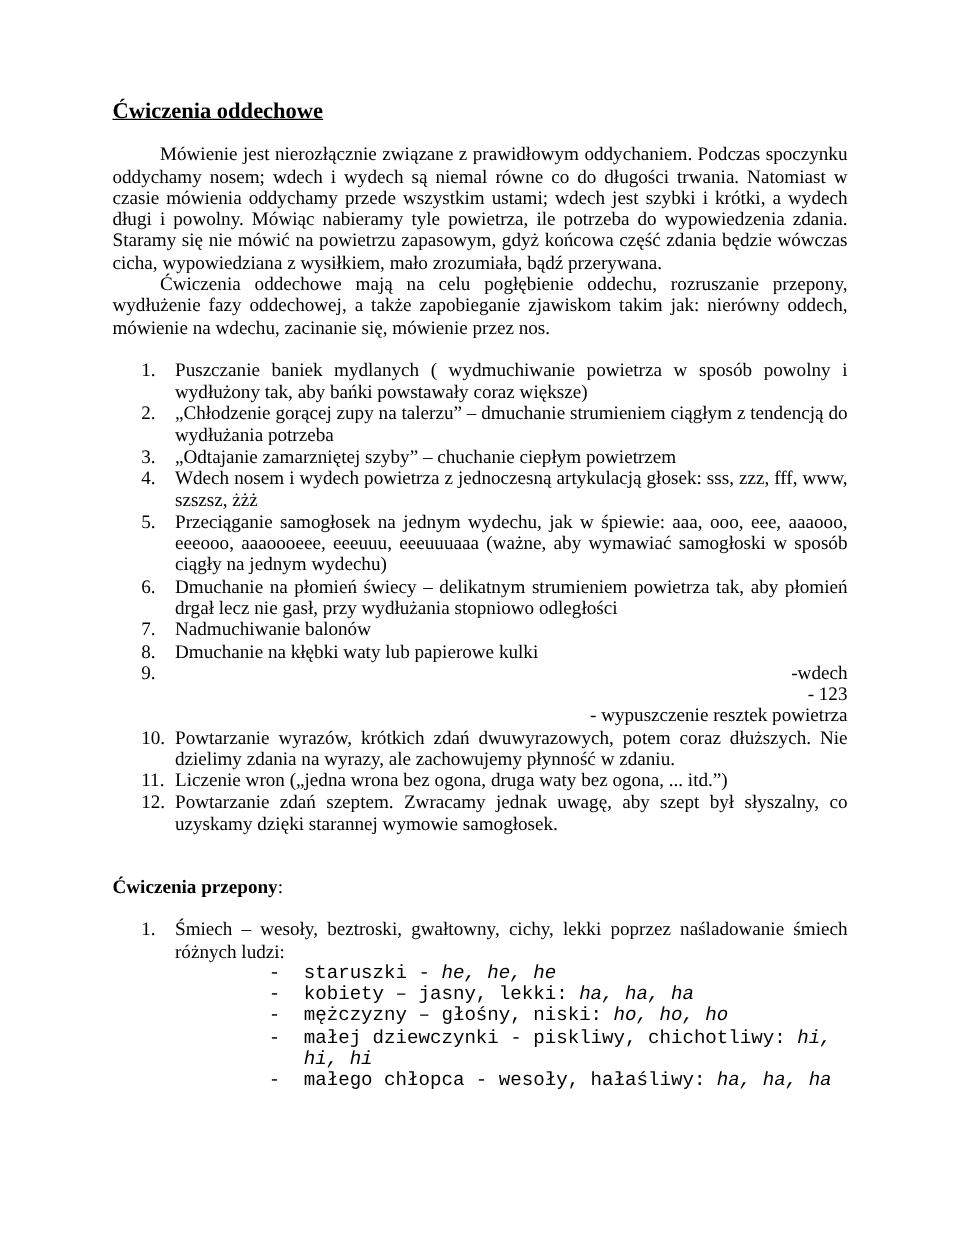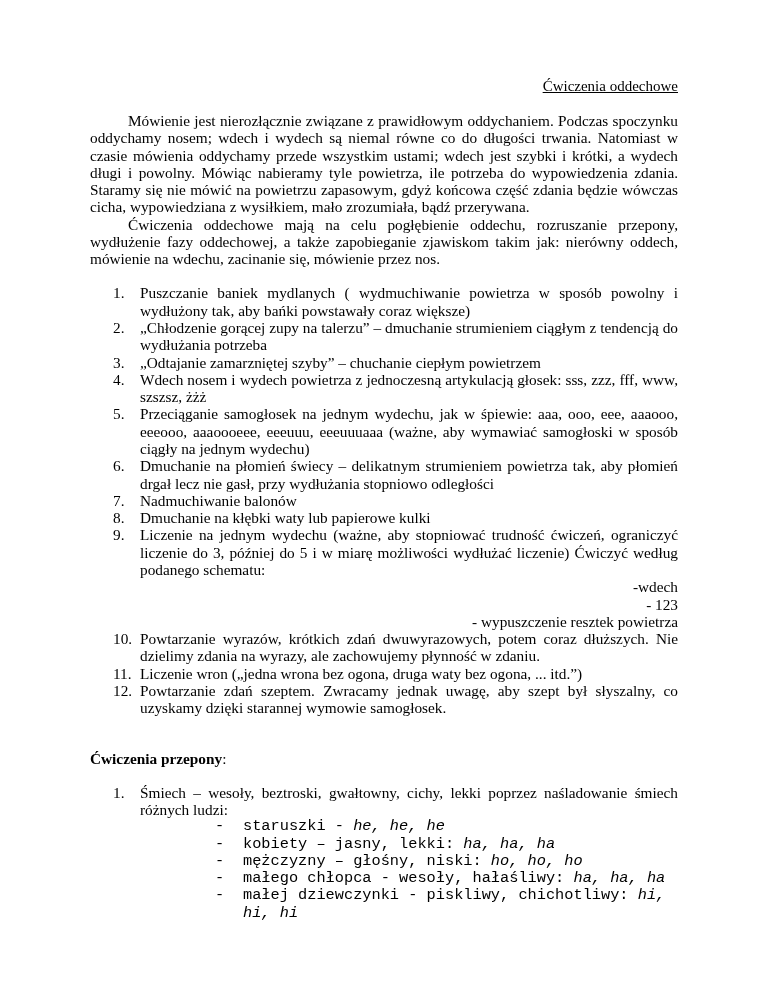--- a/index.html
+++ b/index.html
@@ -12,24 +12,24 @@
     background: #ffffff;
     color: #000000;
     font-family: "Liberation Serif", serif;
   }
   .page {
     padding: 78px 90px 40px 90px;
     font-size: 15.3px;
     line-height: 1.13;
   }
   .title {
-    font-size: 15px;
-    font-weight: normal;
+    font-size: 18px;
+    font-weight: bold;
     text-decoration: underline;
-    text-align: right;
+    text-align: left;
     margin: 0 0 17px 0;
   }
   p.body-para {
     margin: 0;
     text-align: justify;
     text-indent: 38px;
   }
   ol.num-list {
     list-style: none;
     counter-reset: item;
@@ -91,38 +91,37 @@
   <ol class="num-list">
     <li><span>Puszczanie baniek mydlanych ( wydmuchiwanie powietrza w sposób powolny i wydłużony tak, aby bańki powstawały coraz większe)</span></li>
     <li><span>„Chłodzenie gorącej zupy na talerzu” – dmuchanie strumieniem ciągłym z tendencją do wydłużania potrzeba</span></li>
     <li><span>„Odtajanie zamarzniętej szyby” – chuchanie ciepłym powietrzem</span></li>
     <li><span>Wdech nosem i wydech powietrza z jednoczesną artykulacją głosek: sss, zzz, fff, www, szszsz, żżż</span></li>
     <li><span>Przeciąganie samogłosek na jednym wydechu, jak w śpiewie: aaa, ooo, eee, aaaooo, eeeooo, aaaoooeee, eeeuuu, eeeuuuaaa (ważne, aby wymawiać samogłoski w sposób ciągły na jednym wydechu)</span></li>
     <li><span>Dmuchanie na płomień świecy – delikatnym strumieniem powietrza tak, aby płomień drgał lecz nie gasł, przy wydłużania stopniowo odległości</span></li>
     <li><span>Nadmuchiwanie balonów</span></li>
     <li><span>Dmuchanie na kłębki waty lub papierowe kulki</span></li>
     <li>
-      <span>Liczenie na jednym wydechu (ważne, aby stopniować trudność ćwiczeń, ograniczyć liczenie do 3, później do 5 i w miarę możliwości wydłużać liczenie) Ćwiczyć według podanego schematu:</span>
       <div class="sub-line">-wdech</div>
       <div class="sub-line">- 123</div>
       <div class="sub-line">- wypuszczenie resztek powietrza</div>
     </li>
     <li><span>Powtarzanie wyrazów, krótkich zdań dwuwyrazowych, potem coraz dłuższych. Nie dzielimy zdania na wyrazy, ale zachowujemy płynność w zdaniu.</span></li>
     <li><span>Liczenie wron („jedna wrona bez ogona, druga waty bez ogona, ... itd.”)</span></li>
     <li><span>Powtarzanie zdań szeptem. Zwracamy jednak uwagę, aby szept był słyszalny, co uzyskamy dzięki starannej wymowie samogłosek.</span></li>
   </ol>
 
   <p class="section-heading"><b>Ćwiczenia przepony</b><span>:</span></p>
 
   <ol class="num-list">
     <li>
       <span>Śmiech – wesoły, beztroski, gwałtowny, cichy, lekki poprzez naśladowanie śmiech różnych ludzi:</span>
       <ul class="dash-list">
         <li><span>staruszki - </span><em>he, he, he</em></li>
         <li><span>kobiety – jasny, lekki: </span><em>ha, ha, ha</em></li>
         <li><span>mężczyzny – głośny, niski: </span><em>ho, ho, ho</em></li>
+        <li><span>małej dziewczynki - piskliwy, chichotliwy: </span><em>hi, hi, hi</em></li>
         <li><span>małego chłopca - wesoły, hałaśliwy: </span><em>ha, ha, ha</em></li>
-        <li><span>małej dziewczynki - piskliwy, chichotliwy: </span><em>hi, hi, hi</em></li>
       </ul>
     </li>
   </ol>
 
 </div>
 
 </body></html>

